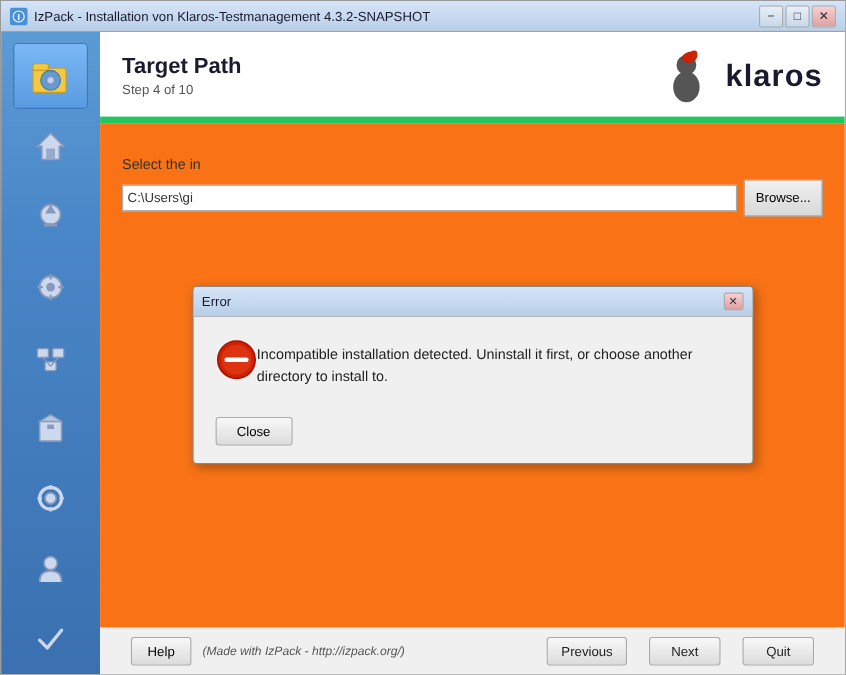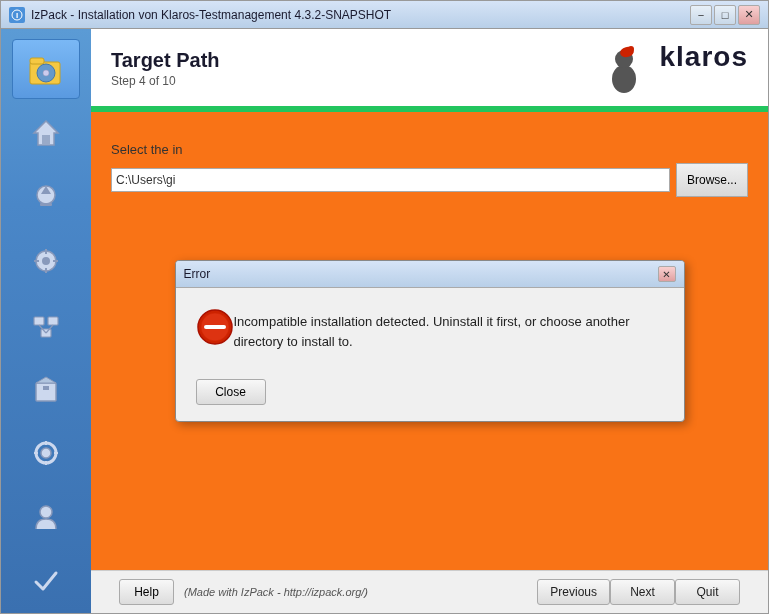--- a/index.html
+++ b/index.html
@@ -143,21 +143,21 @@
     }
 
     .header-subtitle {
       font-size: 12px;
       color: #555;
       margin-top: 2px;
     }
 
     .header-logo {
       display: flex;
-      align-items: flex-start;
+      align-items: center;
       gap: 8px;
     }
 
     .logo-text {
       font-size: 28px;
       font-weight: bold;
       color: #1a1a2e;
       letter-spacing: 1px;
     }
 
@@ -219,21 +219,21 @@
     }
 
     .footer-link {
       font-size: 11px;
       color: #555;
       font-style: italic;
     }
 
     .footer-right {
       display: flex;
-      gap: 0;
+      gap: 20px;
     }
 
     .footer-btn {
       height: 26px;
       min-width: 65px;
       padding: 0 12px;
       background: linear-gradient(to bottom, #f8f8f8, #dcdcdc);
       border: 1px solid #aaa;
       border-radius: 3px;
       font-size: 12px;

